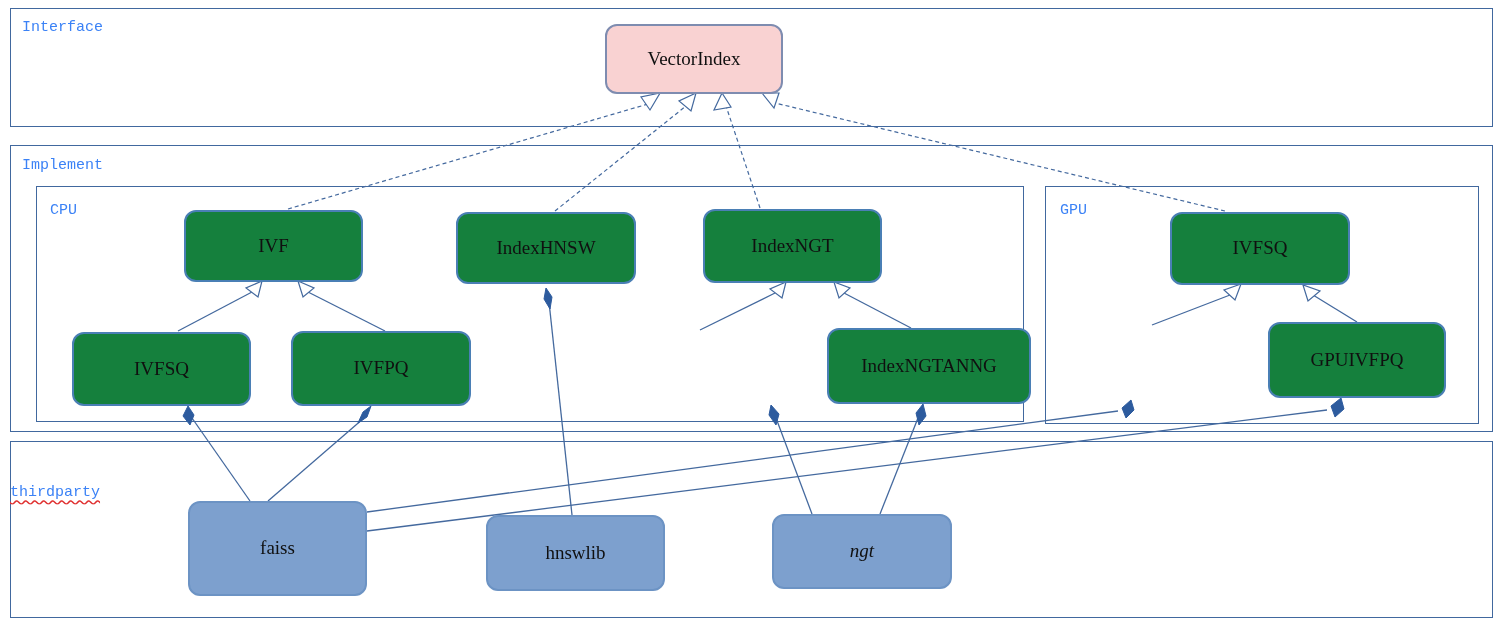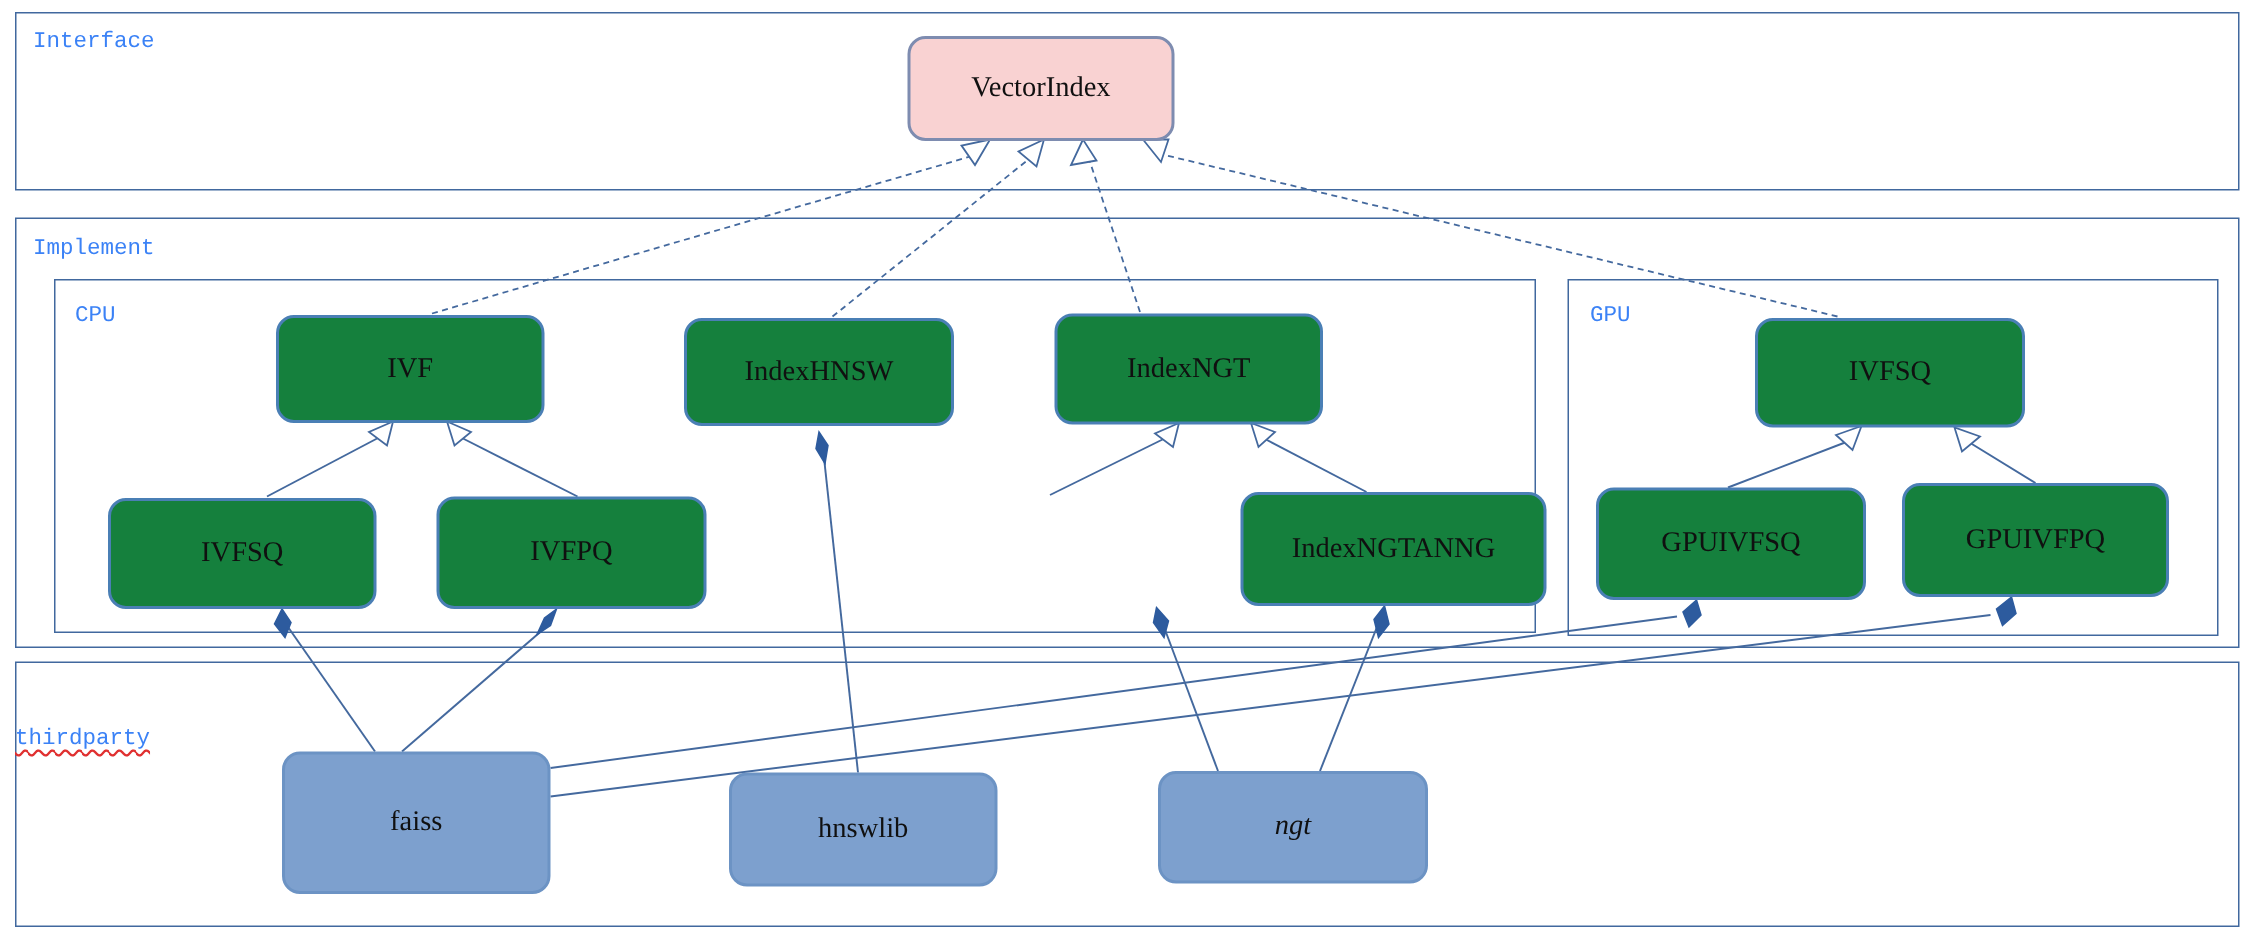--- a/index.html
+++ b/index.html
@@ -190,23 +190,20 @@
 
 
   <div class="node impl" style="left:827px; top:328px; width:204px; height:76px;">
     <span>IndexNGTANNG</span>
   </div>
 
   <div class="node impl" style="left:1170px; top:212px; width:180px; height:73px;">
     <span>IVFSQ</span>
   </div>
 
-  <div class="node impl" style="left:1064px; top:325px; width:180px; height:75px;">
-    <span>GPUIVFSQ</span>
-  </div>
 
   <div class="node impl" style="left:1268px; top:322px; width:178px; height:76px;">
     <span>GPUIVFPQ</span>
   </div>
 
   <div class="node lib" style="left:188px; top:501px; width:179px; height:95px;">
     <span>faiss</span>
   </div>
 
   <div class="node lib" style="left:486px; top:515px; width:179px; height:76px;">

